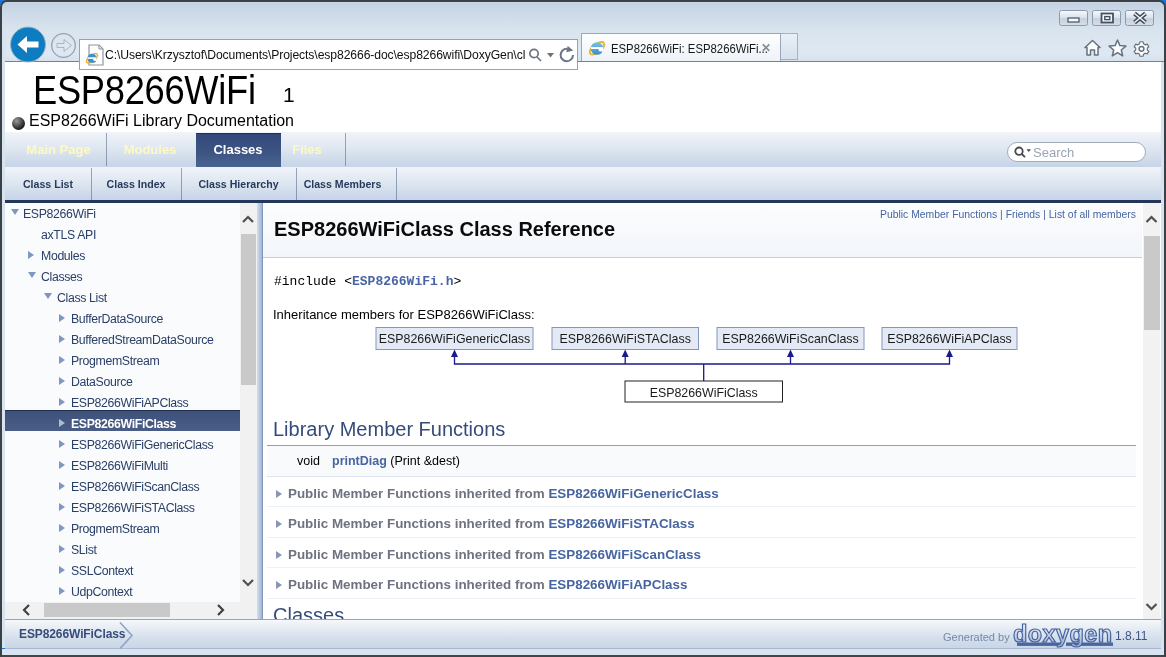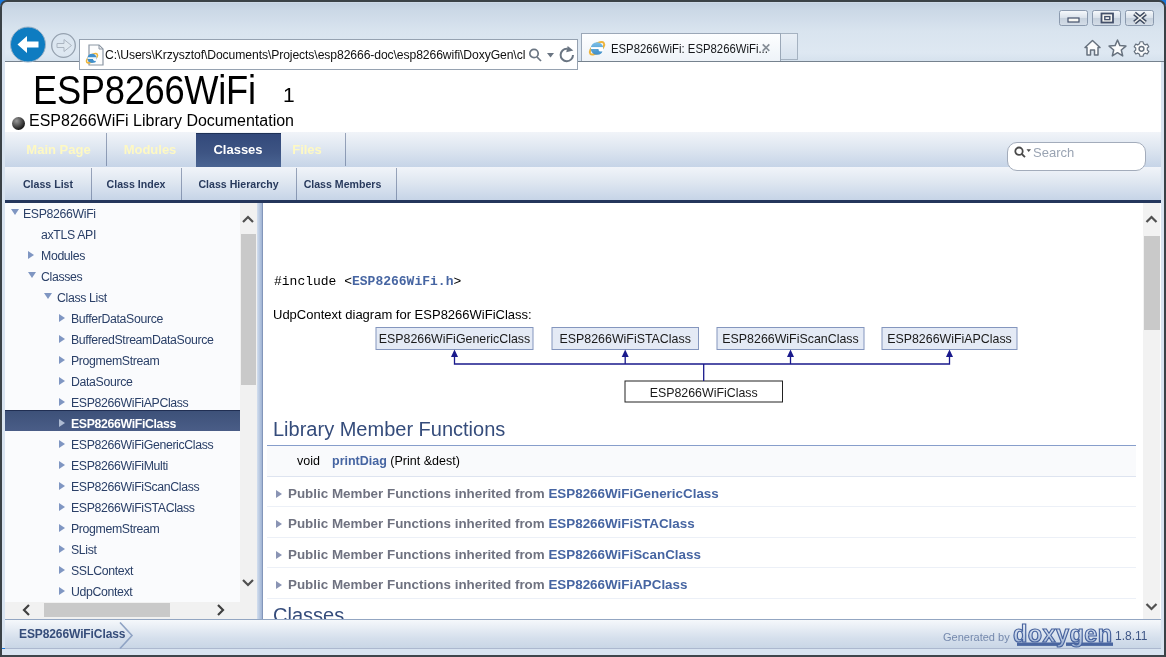--- a/index.html
+++ b/index.html
@@ -30,21 +30,21 @@
 #logo{left:12px;top:117px;width:13px;height:13px;border-radius:7px;background:radial-gradient(circle at 35% 30%,#999,#1A1A1A 72%);}
 .trow{left:5px;width:1156px;background:linear-gradient(#F1F4F9 0%,#DFE7F1 45%,#C6D4E7 100%);}
 #trow1{top:132px;height:35px;}
 #trow2{top:167px;height:33px;}
 .tsep{width:1px;background:rgba(80,98,134,0.55);}
 .tlab{font-size:13px;font-weight:bold;color:#fef9c3;text-align:center;}
 .tlab2{font-size:10.6px;font-weight:bold;color:#283A5D;text-align:center;}
 #tactive{left:195.5px;top:133px;width:85px;height:34px;background:linear-gradient(#33497B,#3D5483 55%,#4A6492);border-top:1px solid #1F3156;box-sizing:border-box;}
 #tactive span{display:block;text-align:center;margin-top:8px;font-size:13px;font-weight:bold;color:#fff;}
 #navline{left:5px;top:200px;width:1156px;height:2.5px;background:#24365C;}
-#search{left:1007px;top:142px;width:139px;height:29px;background:#fff;border:1px solid #A3ACBB;border-radius:10px;box-sizing:border-box;}
+#search{left:1007px;top:142px;width:139px;height:20px;background:#fff;border:1px solid #A3ACBB;border-radius:10px;box-sizing:border-box;}
 #search .ph{position:absolute;left:25px;top:2px;font-size:13px;color:#9AA4B3;}
 
 #tree{left:5px;top:202.5px;width:235px;height:399px;background:#FAFBFD;}
 .ti{position:absolute;font-size:12.3px;color:#2B4068;white-space:nowrap;letter-spacing:-0.35px;}
 .tsel{left:5px;top:409.5px;width:235px;height:21.5px;background:linear-gradient(#3D5179,#4A5D87);border-top:1.5px solid #202E52;box-sizing:border-box;}
 .ar{position:absolute;width:0;height:0;}
 .arR{border-left:6px solid #7F96C2;border-top:4.5px solid transparent;border-bottom:4.5px solid transparent;}
 .arD{border-top:6px solid #7F96C2;border-left:4.5px solid transparent;border-right:4.5px solid transparent;}
 
 .sbtrack{background:#F1F1F1;}
@@ -245,22 +245,26 @@
 <div class="abs sbthumb" style="left:44px;top:603px;width:126px;height:14px;"></div>
 <svg class="abs" style="left:20px;top:602px" width="14" height="16" viewBox="0 0 14 16">
     <path d="M9,3 L4,8 L9,13" fill="none" stroke="#404040" stroke-width="2.2"></path>
   </svg>
 <svg class="abs" style="left:213px;top:602px" width="14" height="16" viewBox="0 0 14 16">
     <path d="M5,3 L10,8 L5,13" fill="none" stroke="#404040" stroke-width="2.2"></path>
   </svg>
 <div class="abs" id="split"></div>
 
 <div class="abs" id="main">
+  <div id="hdr">
+    <div id="summ">Public Member Functions | Friends | List of all members</div>
+    <div id="ctitle">ESP8266WiFiClass Class Reference</div>
+  </div>
   <div class="mono" style="position:absolute;left:11px;top:71.5px;font-size:13px;color:#000;">#include &lt;<span class="lnk">ESP8266WiFi.h</span>&gt;</div>
-  <div style="position:absolute;left:10px;top:104px;font-size:13px;color:#000;">UdpContext diagram for ESP8266WiFiClass:</div>
+  <div style="position:absolute;left:10px;top:104px;font-size:13px;color:#000;">Inheritance members for ESP8266WiFiClass:</div>
   <svg style="position:absolute;left:107px;top:122px" width="660" height="81" viewBox="0 0 660 81">
     <g fill="#E4EAF5" stroke="#8496BE" stroke-width="1">
       <rect x="6" y="2.5" width="157" height="22"></rect>
       <rect x="182" y="2.5" width="146.5" height="22"></rect>
       <rect x="347" y="2.5" width="147" height="22"></rect>
       <rect x="512" y="2.5" width="135" height="22"></rect>
     </g>
     <rect x="255" y="56" width="157.5" height="21" fill="#fff" stroke="#222" stroke-width="1"></rect>
     <g font-size="12.4" fill="#1A1A1A" text-anchor="middle" font-family="Liberation Sans,sans-serif">
       <text x="84.5" y="18">ESP8266WiFiGenericClass</text>

